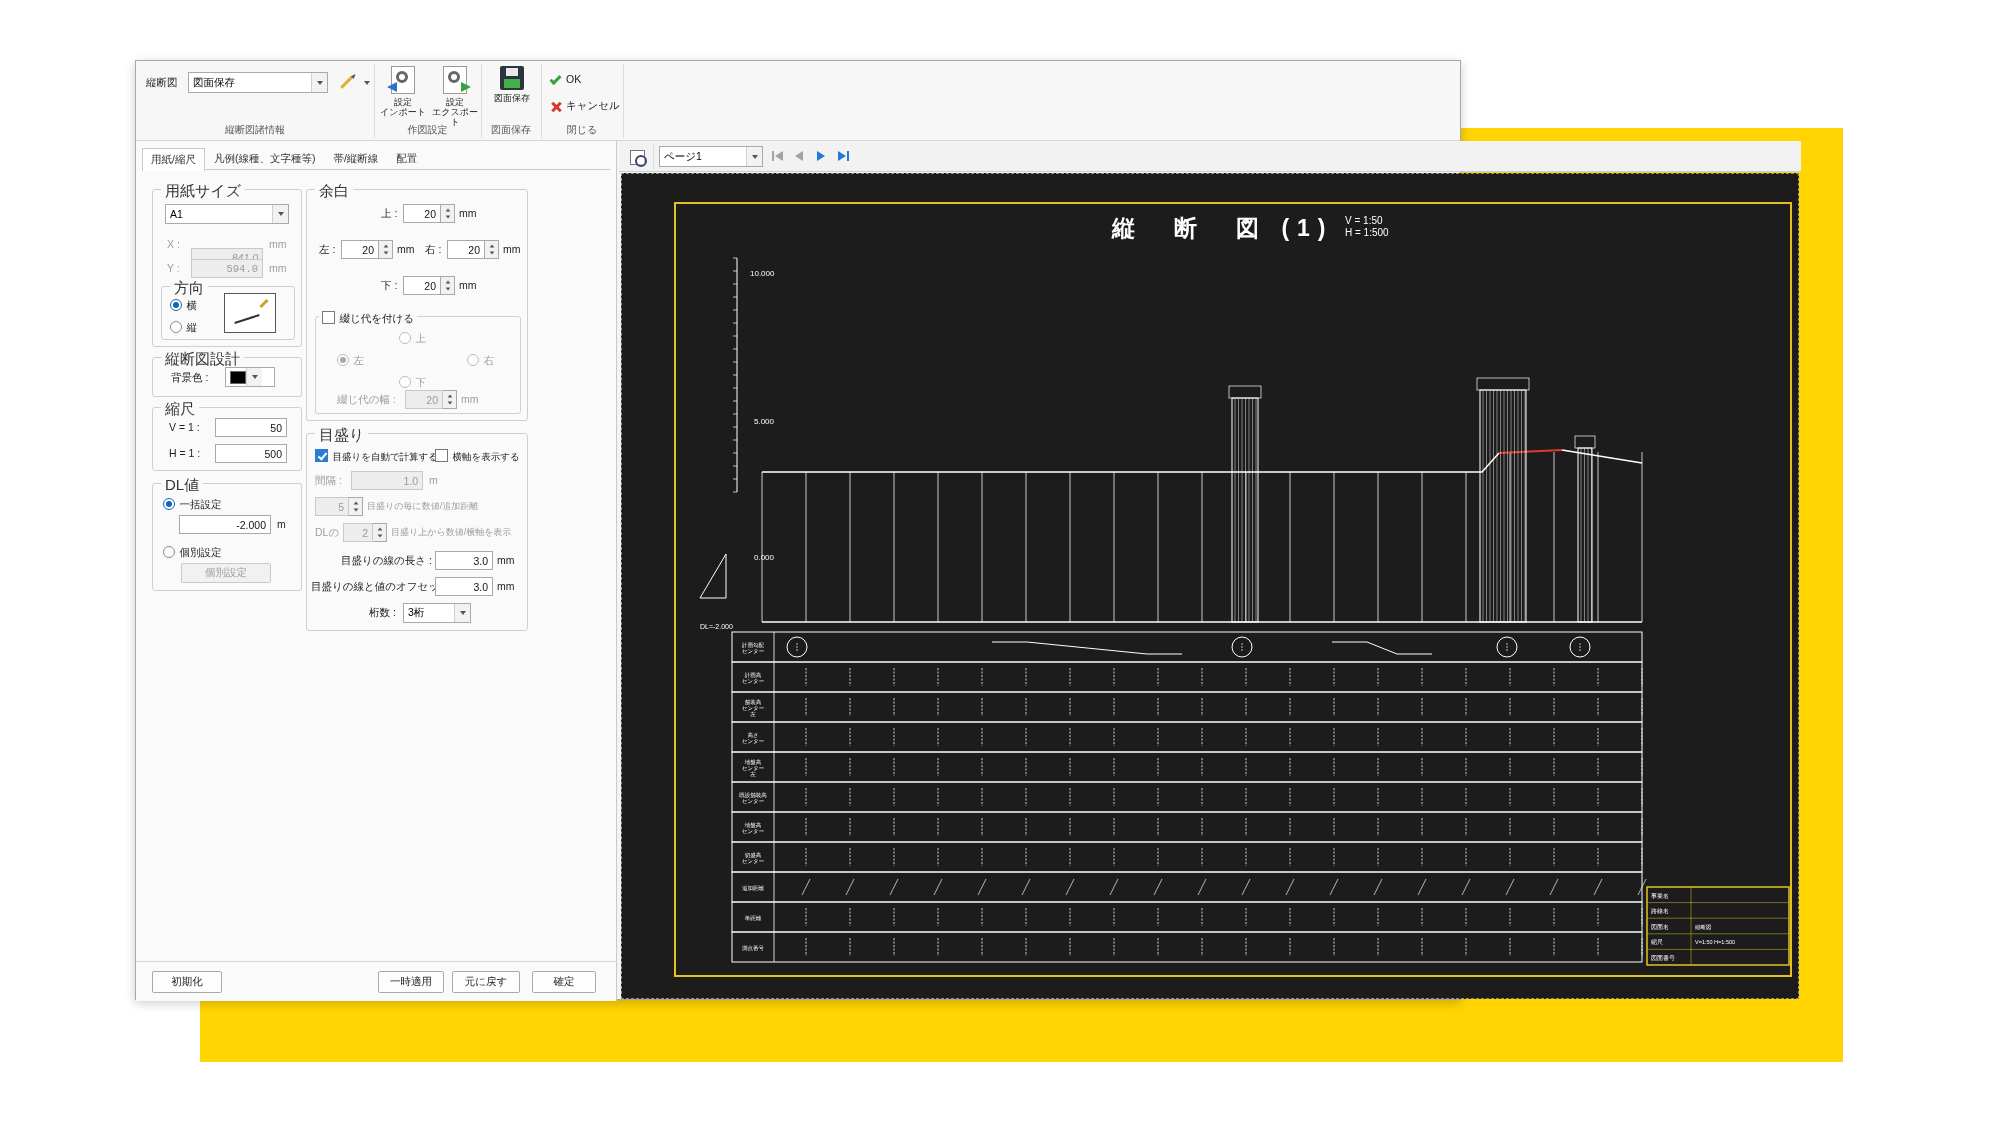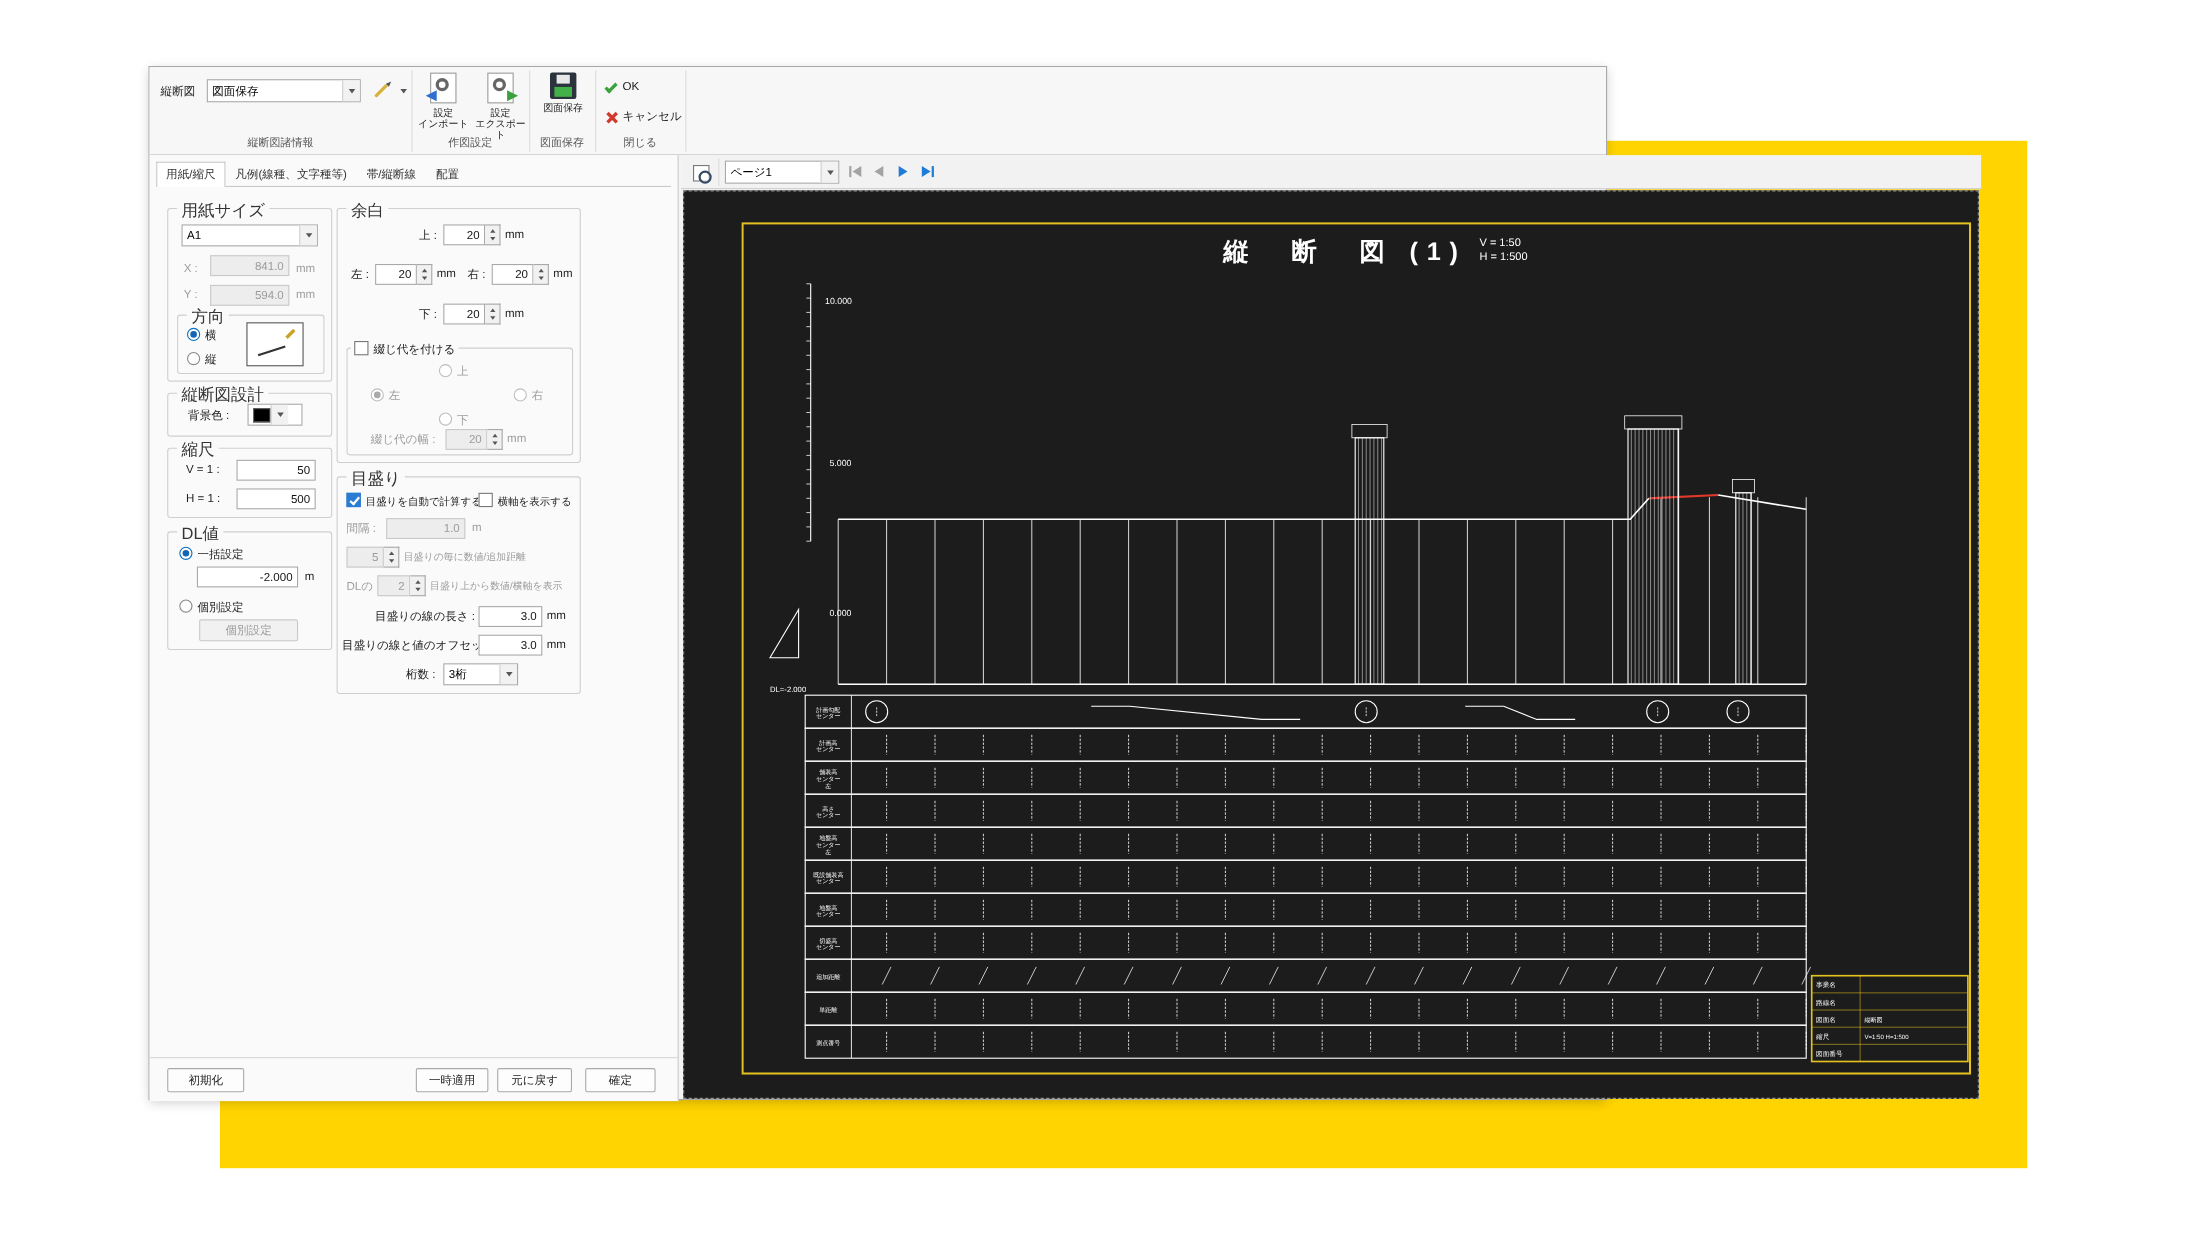--- a/index.html
+++ b/index.html
@@ -38,21 +38,21 @@
   .floppy::before { content:""; position:absolute; left:6px; top:2px; width:12px; height:8px; background:#e8e8e8; }
   .floppy::after  { content:""; position:absolute; left:4px; bottom:2px; width:16px; height:9px; background:#43b04a; }
   .icon-check { width:11px; height:6px; border-left:3px solid #3aa13f; border-bottom:3px solid #3aa13f; transform:rotate(-45deg); display:inline-block; }
   .icon-cross { position:relative; width:11px; height:11px; display:inline-block; }
   .icon-cross::before,.icon-cross::after { content:""; position:absolute; left:5px; top:0; width:3px; height:12px; background:#d03a2b; }
   .icon-cross::before { transform:rotate(45deg); } .icon-cross::after { transform:rotate(-45deg); }
   .okrow { display:flex; align-items:center; gap:5px; font-size:10.5px; color:#222; }
 
   
   .panel { left:0; top:80px; width:481px; height:860px; background:#fafafa; border-right:1px solid #c9c9c9; }
-  .tabbar { left:6px; top:6px; width:468px; height:23px; display:flex; align-items:flex-end; border-bottom:1px solid #c9c9c9; }
+  .tabbar { left:6px; top:6px; width:468px; height:23px; display:flex; border-bottom:1px solid #c9c9c9; }
   .tab { height:22px; padding:0 8px; font-size:10.5px; display:flex; align-items:center; color:#333;
          border:1px solid transparent; border-bottom:none; white-space:nowrap; }
   .tab.active { background:#fff; border-color:#c9c9c9; position:relative; top:1px; height:23px; }
   .gbox { position:absolute; border:1px solid #cfcfcf; border-radius:3px; }
   .glabel { position:absolute; top:-8px; left:8px; background:#fafafa; padding:0 4px; font-size:15px; color:#333; white-space:nowrap; }
   .field { position:absolute; border:1px solid #a9a9a9; background:#fff; font-size:10.5px; text-align:right;
            padding:1px 4px; height:19px; color:#111; }
   .field.dis { background:#ededed; color:#9b9b9b; border-color:#c9c9c9; }
   .spin { position:absolute; width:14px; height:19px; border:1px solid #a9a9a9; border-left:none; background:#f1f1f1;
           display:flex; flex-direction:column; align-items:center; justify-content:space-evenly; }
@@ -159,24 +159,24 @@
 
       <div class="gbox" style="left:16px;top:48px;width:150px;height:158px">
         <span class="glabel">用紙サイズ</span>
         <div class="combo a" style="left:12px;top:14px;width:124px;height:20px">
           <span class="ctext">A1</span>
           <span class="cbtn">
               <span class="caret"></span>
             </span>
         </div>
         <span class="lbl dis a" style="left:14px;top:48px">X :</span>
-        <input class="field dis" style="left: 38px; top: 42px; width: 72px;" readonly="" value="841.0">
+        <input class="field dis" style="left: 38px; top: 58px; width: 72px; font-style: italic;" readonly="" value="841.0">
         <span class="lbl dis a" style="left:116px;top:48px">mm</span>
         <span class="lbl dis a" style="left:14px;top:72px">Y :</span>
-        <input class="field dis" style="left: 38px; top: 69px; width: 72px;" readonly="" value="594.0">
+        <input class="field dis" style="left: 38px; top: 69px; width: 72px; font-family: Liberation Mono, monospace;" readonly="" value="594.0">
         <span class="lbl dis a" style="left:116px;top:72px">mm</span>
         <div class="gbox" style="left:8px;top:96px;width:134px;height:54px;background:#fafafa">
           <span class="glabel">方向</span>
           <span class="a" style="left:8px;top:8px">
             <span class="radio sel"></span>
             <span class="lbl">横</span>
           </span>
           <span class="a" style="left:8px;top:30px">
             <span class="radio"></span>
             <span class="lbl">縦</span>

